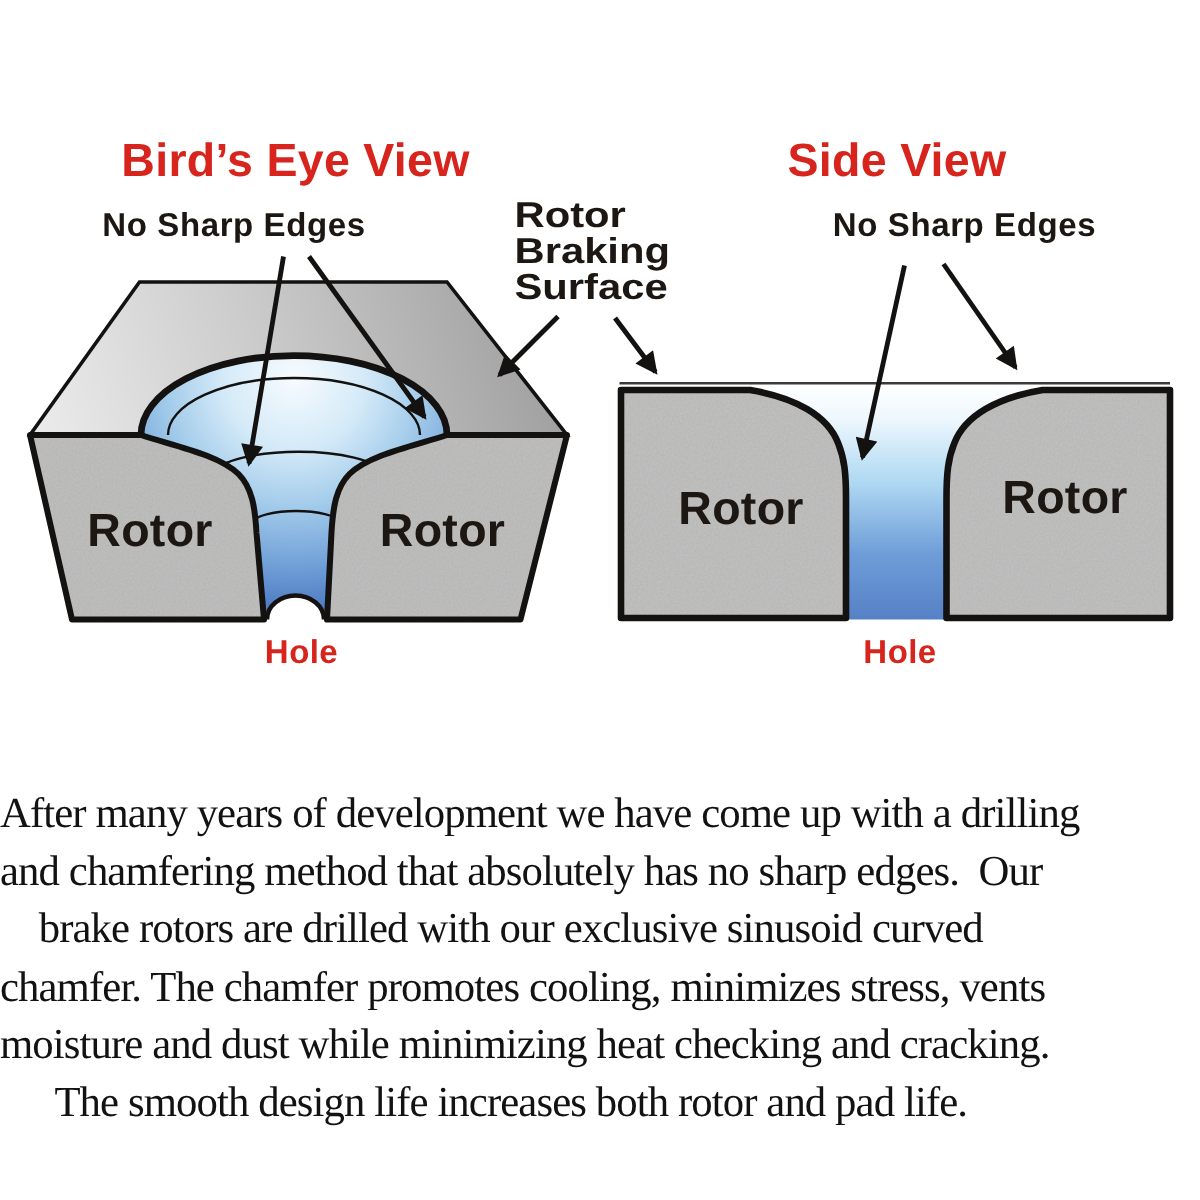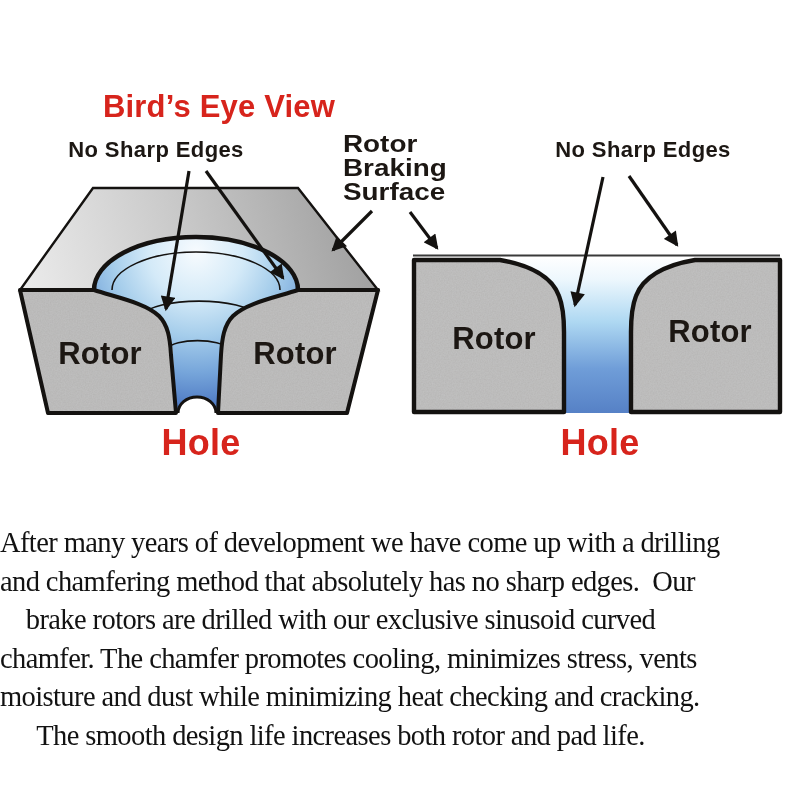--- a/index.html
+++ b/index.html
@@ -1,24 +1,24 @@
 <!DOCTYPE html>
 <html><head>
 <meta charset="utf-8">
 <style>
   html,body{margin:0;padding:0;background:#ffffff;}
   .canvas{position:relative;width:800px;height:800px;background:#ffffff;overflow:hidden;
           font-family:"Liberation Sans",sans-serif;}
   .stage{position:absolute;left:0;top:0;}
   .lbl{position:absolute;transform:translateX(-50%);white-space:nowrap;font-weight:bold;color:#1c1713;}
   .red{color:#d7241c;}
-  .title{font-size:31px;letter-spacing:0.2px;margin-left:22px;}
+  .title{font-size:31px;letter-spacing:0.2px;}
   .nse{font-size:22px;letter-spacing:0.4px;}
   .rotor{font-size:31px;letter-spacing:0.2px;}
-  .hole{font-size:36px;letter-spacing:0.3px;}
+  .hole{font-size:22px;letter-spacing:0.3px;}
   .rbs{position:absolute;left:343px;top:132px;font-weight:bold;font-size:24px;line-height:24px;
        color:#1c1713;white-space:pre-line;transform:scaleX(1.16);transform-origin:left top;}
   .paragraph{position:absolute;left:0;top:524px;width:681px;text-align:center;}
   .para-line{font-family:"Liberation Serif",serif;font-size:28.5px;line-height:38.5px;
              letter-spacing:-0.6px;color:#121212;white-space:pre;}
 </style>
 </head>
 <body>
 
 <div class="canvas">
@@ -82,20 +82,21 @@
       <path d="M189,171 L166,309" marker-end="url(#ah)"></path>
       <path d="M206,171 L283,278" marker-end="url(#ah)"></path>
       <path d="M372,211 L333,250" marker-end="url(#ah)"></path>
       <path d="M410,212 L437,248" marker-end="url(#ah)"></path>
       <path d="M603,177 L575,305" marker-end="url(#ah)"></path>
       <path d="M629,176 L677,245" marker-end="url(#ah)"></path>
     </g>
   </svg>
 
   <div class="lbl title red" style="left:197px;top:89px">Bird’s Eye View</div>
+  <div class="lbl title red" style="left:598px;top:89px">Side View</div>
 
   <div class="lbl nse" style="left:156px;top:137px">No Sharp Edges</div>
   <div class="lbl nse" style="left:643px;top:137px">No Sharp Edges</div>
 
   <div class="rbs">Rotor
 Braking
 Surface</div>
 
   <div class="lbl rotor" style="left:100px;top:336px">Rotor</div>
   <div class="lbl rotor" style="left:295px;top:336px">Rotor</div>

